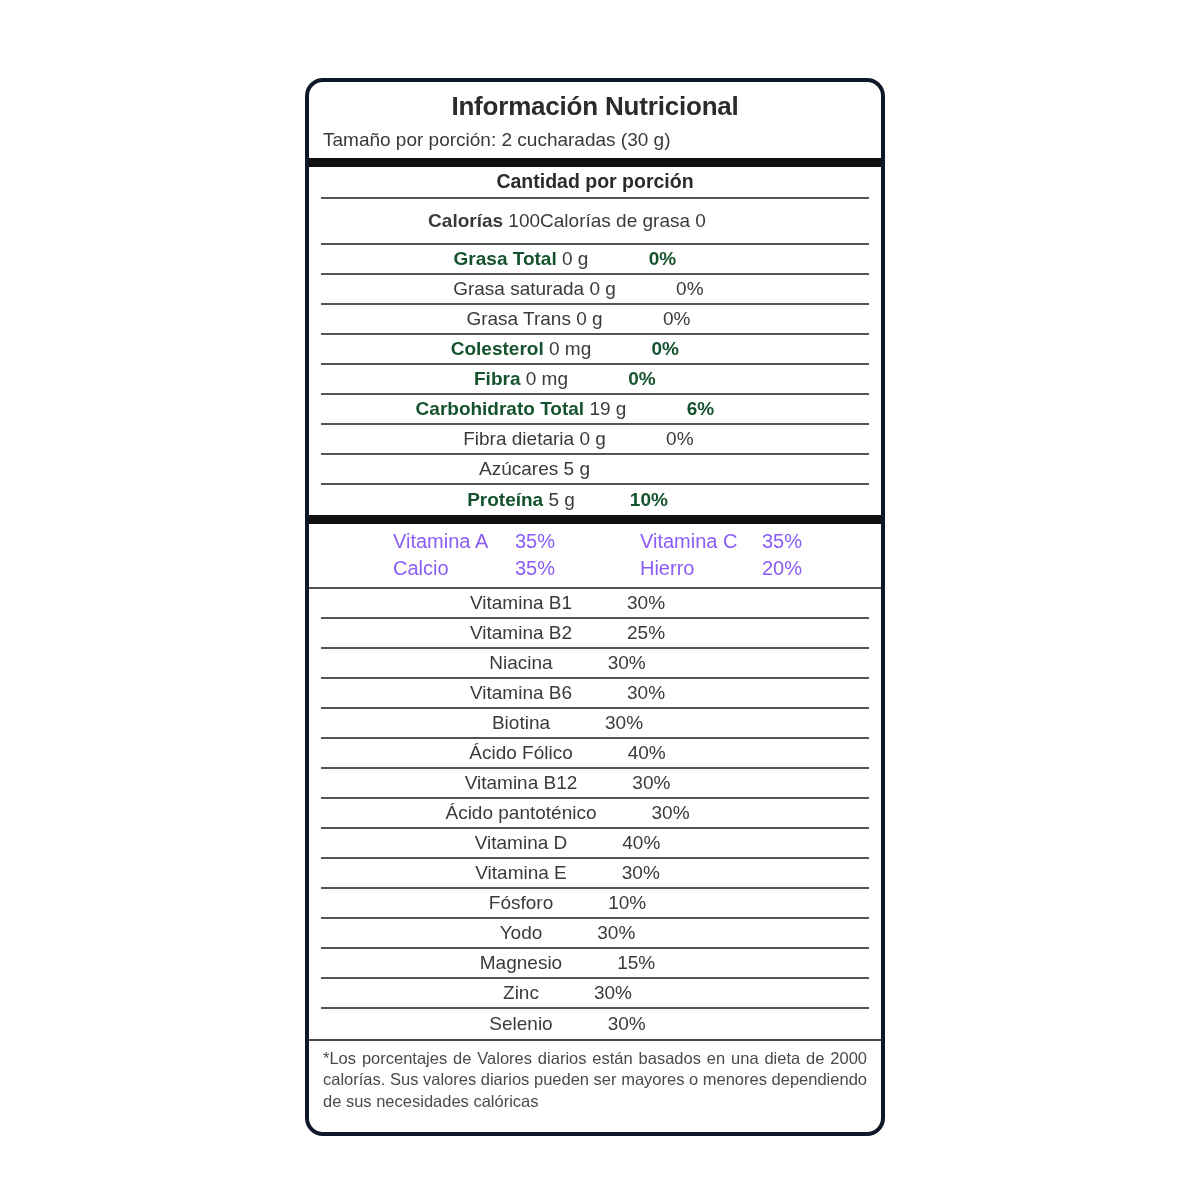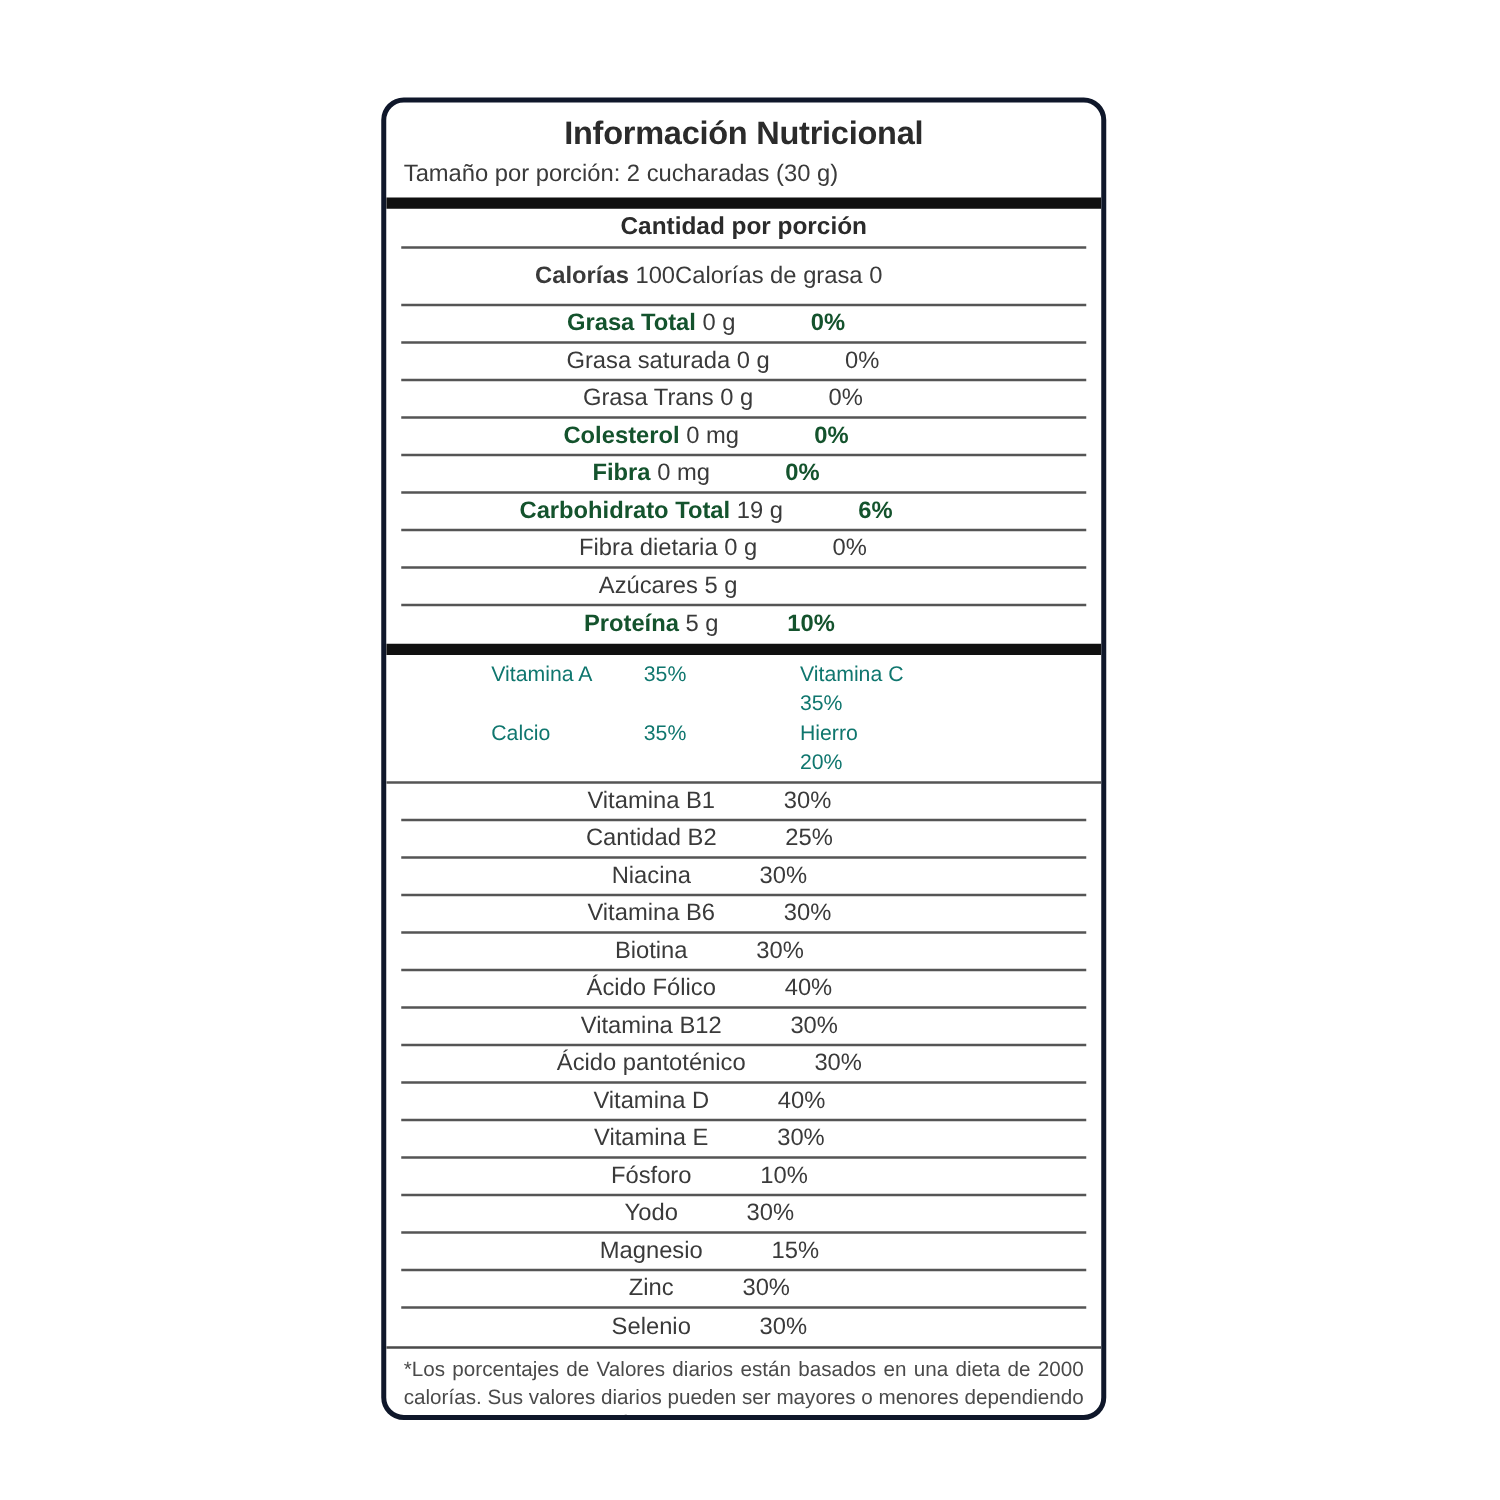--- a/index.html
+++ b/index.html
@@ -112,27 +112,27 @@
     color: #2b2b2b;
   }
 
   
   .quad-block {
     padding: 4px 12px 4px 12px;
     border-bottom: 2px solid #555555;
   }
   .quad-row {
     display: flex;
-    font-size: 17px;
+    font-size: 20px;
     line-height: 1.38;
-    color: #0f766e;
+    color: #8b5cf6;
   }
   .quad-cell { display: flex; }
   .quad-cell.left  { width: 248px; margin-left: 72px; }
-  .quad-cell.right { width: 230px; flex-direction: column; }
+  .quad-cell.right { width: 230px; }
   .quad-name { width: 122px; white-space: nowrap; }
   .quad-val  { white-space: nowrap; }
 
   
   .footnote {
     padding: 7px 14px 8px 14px;
     font-size: 16.5px;
     line-height: 1.3;
     color: #4a4a4a;
     text-align: justify;
@@ -223,21 +223,21 @@
       </span>
     </div>
   </div>
 
   <div class="rowset" id="micronutrient-rows">
       <div class="nrow">
         <span class="rlabel">Vitamina B1</span>
         <span class="rvalue">30%</span>
       </div>
       <div class="nrow">
-        <span class="rlabel">Cantidad B2</span>
+        <span class="rlabel">Vitamina B2</span>
         <span class="rvalue">25%</span>
       </div>
       <div class="nrow">
         <span class="rlabel">Niacina</span>
         <span class="rvalue">30%</span>
       </div>
       <div class="nrow">
         <span class="rlabel">Vitamina B6</span>
         <span class="rvalue">30%</span>
       </div>

